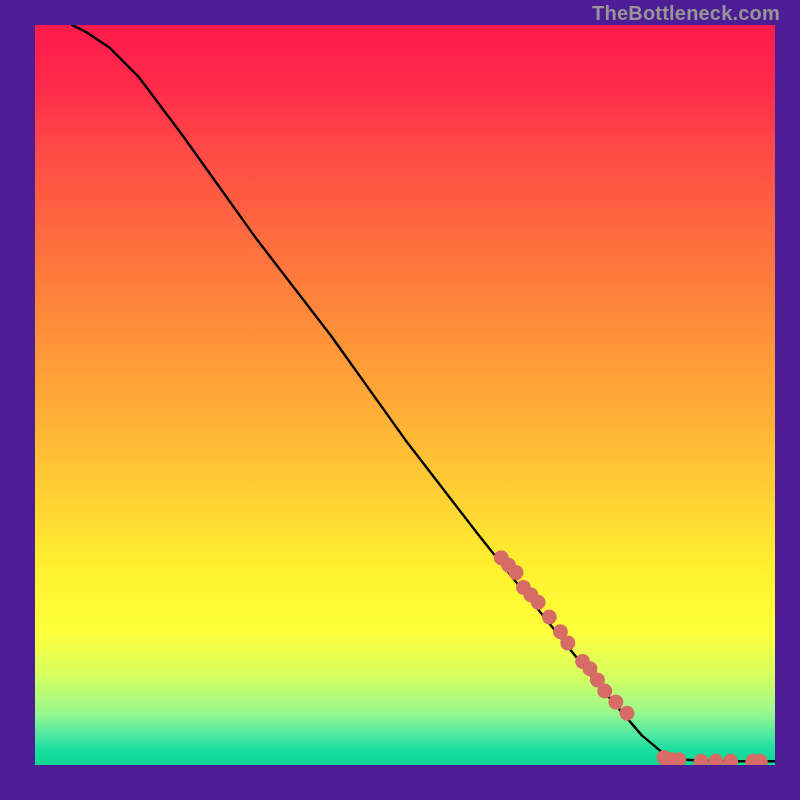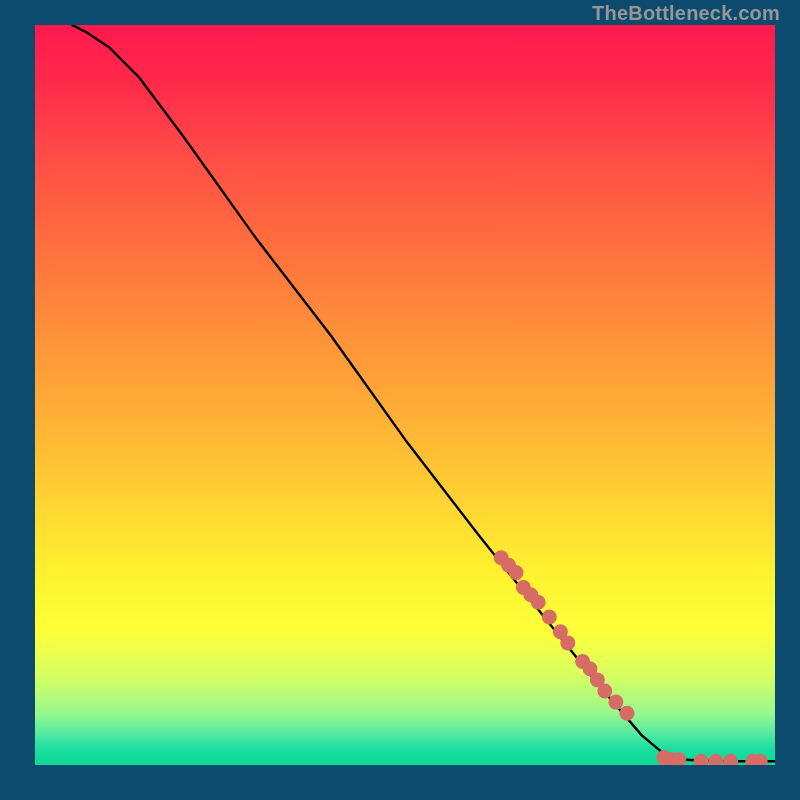--- a/index.html
+++ b/index.html
@@ -9,21 +9,21 @@
     height: 800px;
     background: #000;
     overflow: hidden;
   }
   .frame {
     position: absolute;
     left: 0;
     top: 0;
     width: 800px;
     height: 800px;
-    background: #0c4a6e;
+    background: #4c1d95;
   }
   .plot-area {
     position: absolute;
     left: 35px;
     top: 25px;
     width: 740px;
     height: 740px;
     
     background: linear-gradient(to bottom,
       #ff1a4d 0%,

